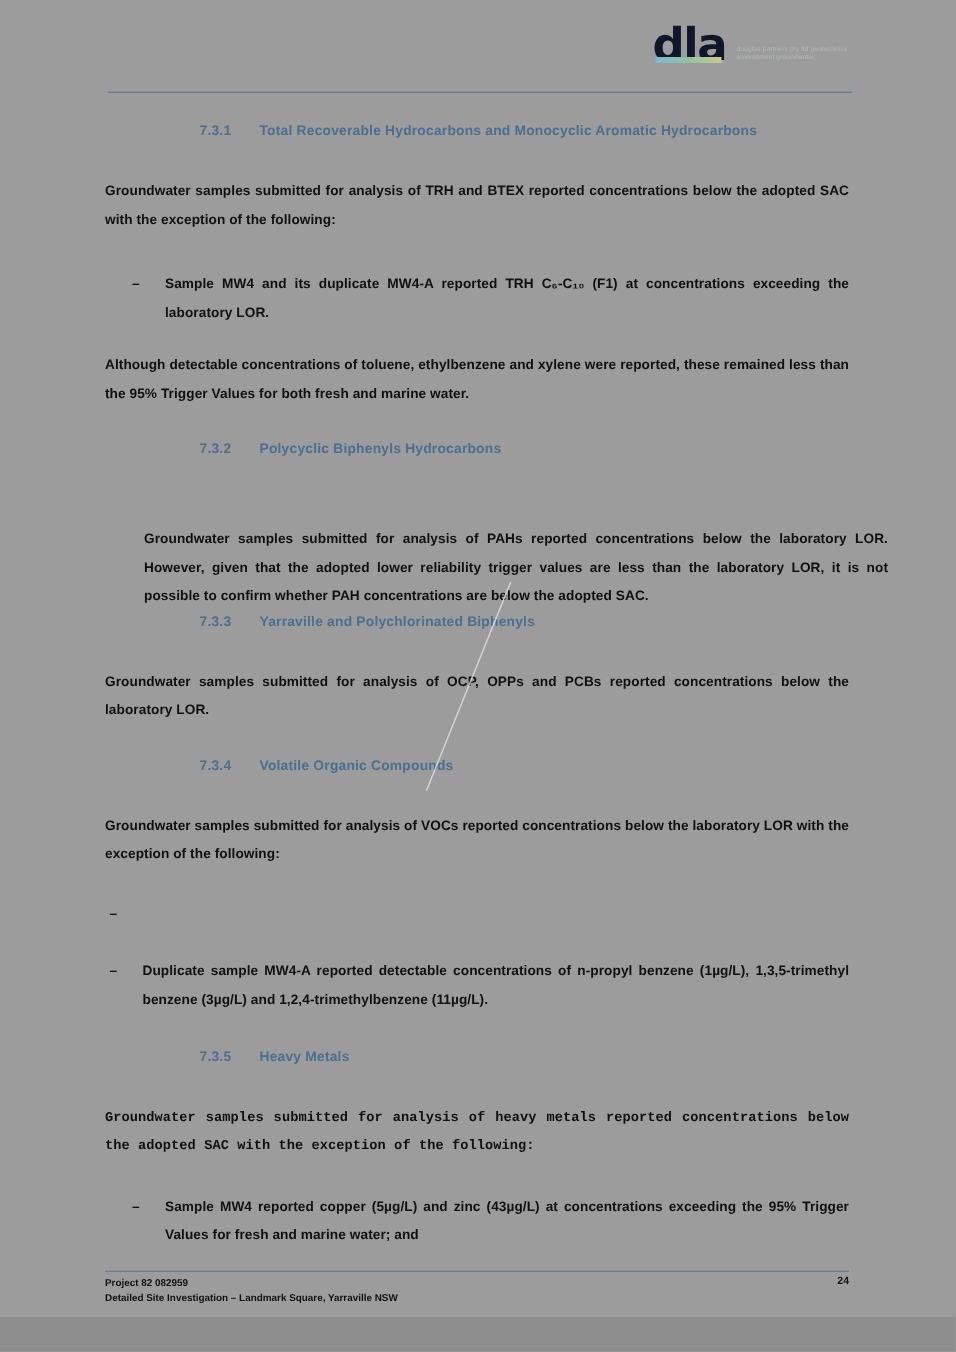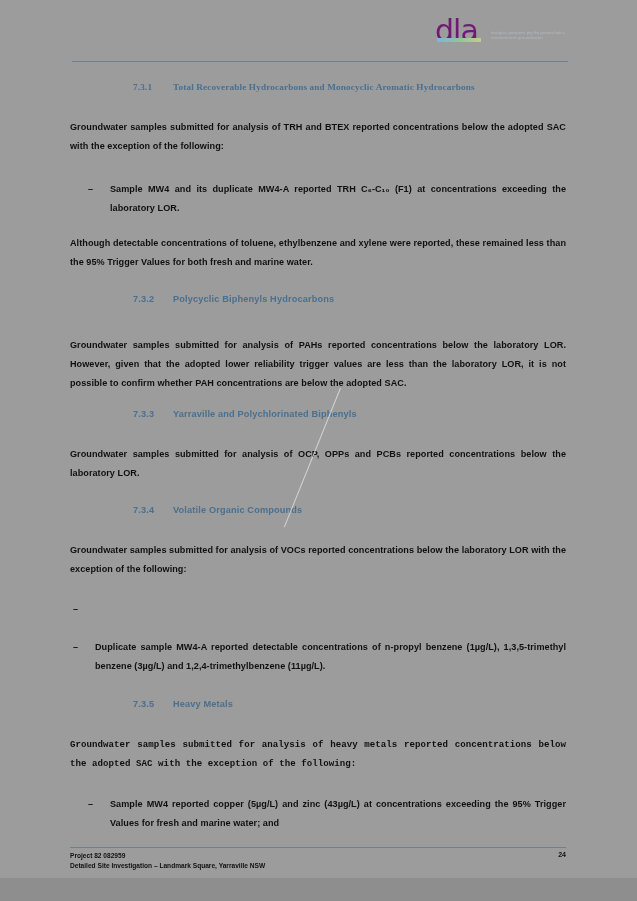--- a/index.html
+++ b/index.html
@@ -28,23 +28,23 @@
     right: 72px;
     top: 16px;
     width: 130px;
     height: 38px;
   }
   .logo-mark {
     position: absolute;
     left: 0; top: 0;
     width: 52px;
     height: 30px;
-    color: #701a75;
+    color: #0f172a;
     font-size: 30px;
-    font-weight: normal;
+    font-weight: bold;
     letter-spacing: -1px;
     line-height: 30px;
     font-family: "DejaVu Sans", sans-serif;
   }
   .logo-bar {
     position: absolute;
     left: 2px;
     top: 22px;
     width: 44px;
     height: 4px;
@@ -165,34 +165,34 @@
 
   <div class="header">
     <div class="logo">
       <div class="logo-mark">dla</div>
       <div class="logo-bar"></div>
       <div class="logo-text">douglas partners pty ltd   geotechnics   environment   groundwater</div>
     </div>
     <div class="rule"></div>
   </div>
 
-  <div class="heading" style="left:133px; top:82px;font-family:Liberation Serif, serif;">
+  <div class="heading" style="left:133px; top:82px;">
     <span class="num">7.3.1</span><span>Total Recoverable Hydrocarbons and Monocyclic Aromatic Hydrocarbons</span>
   </div>
   <div class="para w-main" style="top:118px;">Groundwater samples submitted for analysis of TRH and BTEX reported concentrations below the adopted SAC with the exception of the following:</div>
   <div class="bullet" style="left:110px; top:180px; width:456px;">
     <span class="dash">–</span>
     <span>Sample MW4 and its duplicate MW4-A reported TRH C₆-C₁₀ (F1) at concentrations exceeding the laboratory LOR.</span>
   </div>
   <div class="para w-main" style="top:234px;">Although detectable concentrations of toluene, ethylbenzene and xylene were reported, these remained less than the 95% Trigger Values for both fresh and marine water.</div>
 
   <div class="heading" style="left:133px; top:294px;">
     <span class="num">7.3.2</span><span>Polycyclic Biphenyls Hydrocarbons</span>
   </div>
-  <div class="para w-main" style="top:336px;">Groundwater samples submitted for analysis of PAHs reported concentrations below the laboratory LOR. However, given that the adopted lower reliability trigger values are less than the laboratory LOR, it is not possible to confirm whether PAH concentrations are below the adopted SAC.</div>
+  <div class="para w-main" style="top:350px;margin-left:26px;">Groundwater samples submitted for analysis of PAHs reported concentrations below the laboratory LOR. However, given that the adopted lower reliability trigger values are less than the laboratory LOR, it is not possible to confirm whether PAH concentrations are below the adopted SAC.</div>
 
   <div class="heading" style="left:133px; top:409px;">
     <span class="num">7.3.3</span><span>Yarraville and Polychlorinated Biphenyls</span>
   </div>
   <div class="para w-main" style="top:445px;">Groundwater samples submitted for analysis of OCP, OPPs and PCBs reported concentrations below the laboratory LOR.</div>
 
   <div class="heading" style="left:133px; top:505px;">
     <span class="num">7.3.4</span><span>Volatile Organic Compounds</span>
   </div>
   <div class="para w-main" style="top:541px;">Groundwater samples submitted for analysis of VOCs reported concentrations below the laboratory LOR with the exception of the following:</div>

